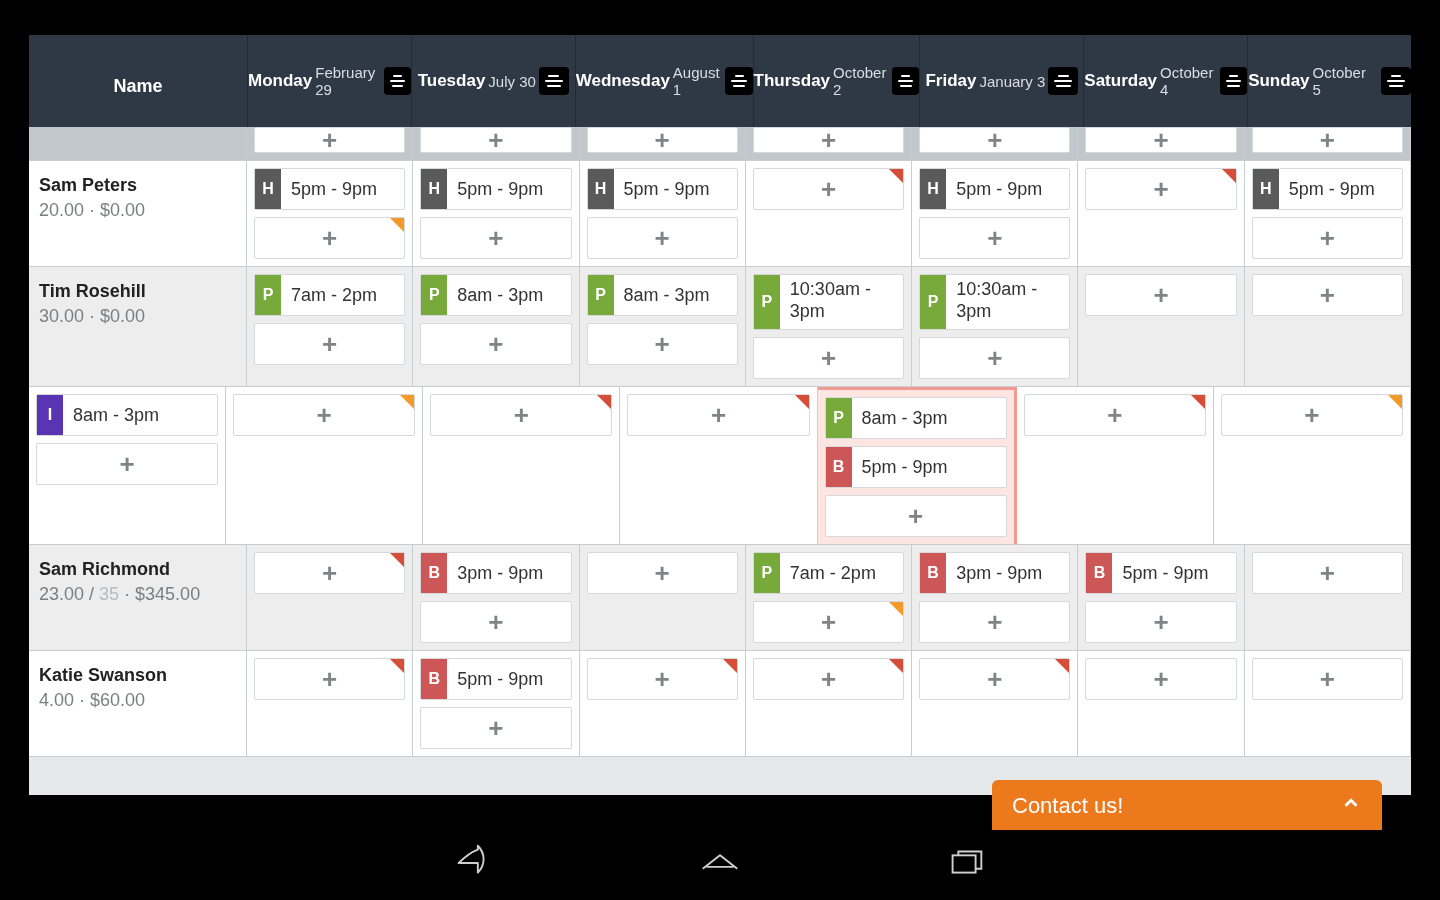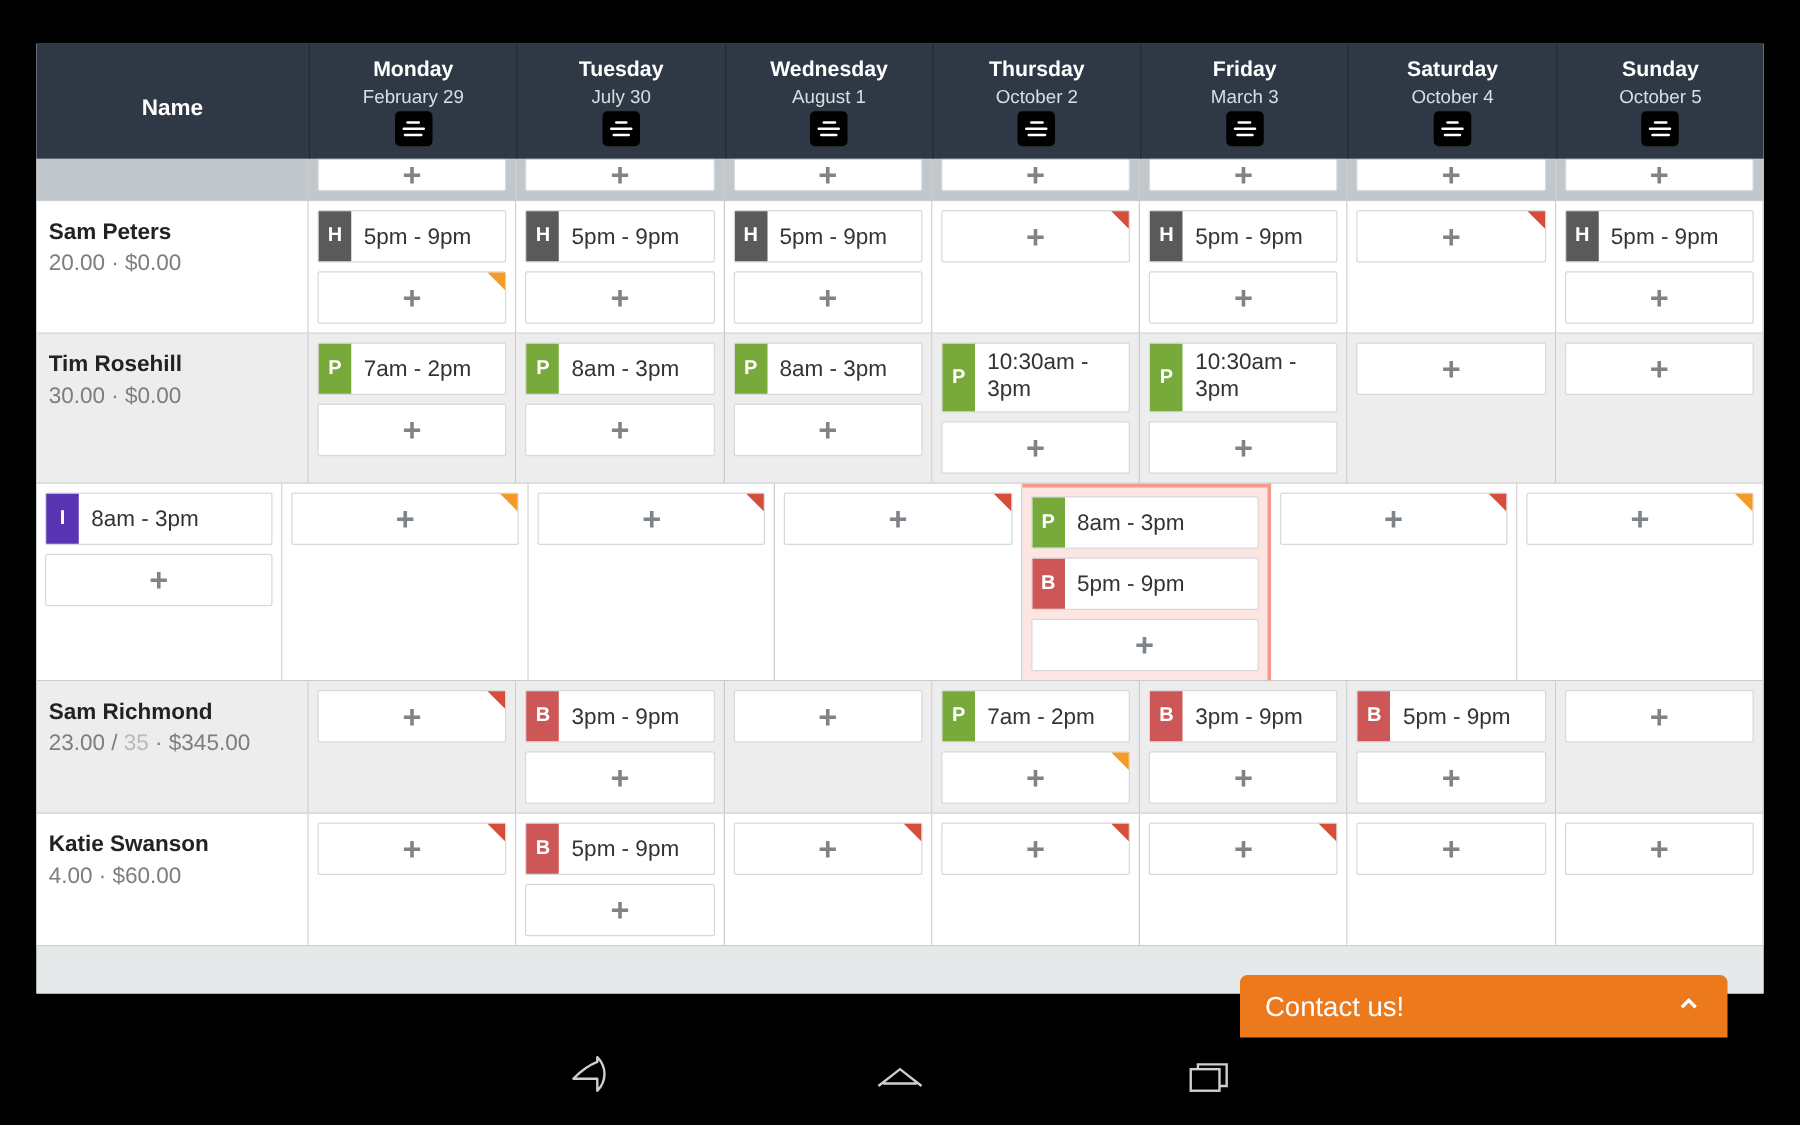--- a/index.html
+++ b/index.html
@@ -8,21 +8,21 @@
   
   .statusbar{height:23px;background:#000;color:#fff;display:flex;align-items:center;justify-content:space-between;padding:0 12px;font-size:17px;margin-top:48px;}
   .statusbar .lft,.statusbar .rgt{display:flex;align-items:center;gap:10px;}
   .statusbar .rgt{gap:6px;}
   .navbar{position:absolute;bottom:0;left:0;width:100%;height:70px;background:#000;display:flex;align-items:center;justify-content:center;gap:200px;color:#c8c8c8;}
   .navbar svg{width:46px;height:46px;}
   .app{position:absolute;top:35px;left:0;width:100%;height:760px;background:#e6e9ea;display:flex;flex-direction:column;overflow:hidden;}
   
   .hdr{display:flex;background:#2f3945;color:#fff;height:92px;flex:none;}
   .hdr .namecol{width:218px;display:flex;align-items:center;justify-content:center;font-weight:700;font-size:18px;margin-top:10px;}
-  .hdr .dcol{flex:1;display:flex;flex-direction:column;align-items:center;justify-content:center;gap:3px;border-left:1px solid #222a34;}
+  .hdr .dcol{flex:1;display:flex;flex-direction:row;align-items:center;justify-content:center;gap:3px;border-left:1px solid #222a34;}
   .hdr .dcol .dn{font-weight:700;font-size:17px;}
   .hdr .dcol .dt{font-size:15px;color:#d9dee3;}
   .hdr .dcol .ic{width:30px;height:28px;background:#000;border-radius:4px;display:flex;flex-direction:column;align-items:center;justify-content:center;padding:5px 6px;gap:3px;}
   .hdr .dcol .ic span{display:block;height:2px;background:#fff;border-radius:1px;}
   .hdr .dcol .ic span:nth-child(1){width:60%;} .hdr .dcol .ic span:nth-child(2){width:100%;} .hdr .dcol .ic span:nth-child(3){width:80%;}
   
   .body{flex:1;overflow:hidden;}
   .rows{display:flex;flex-direction:column;}
   .row{display:flex;min-height:0;}
   .row.partial .cell{padding-top:0;}
@@ -128,21 +128,21 @@
           <div class="dn">Thursday</div>
   <div class="dt">October 2</div>
   <div class="ic">
             <span></span>
             <span></span>
             <span></span>
           </div>
         </div>
         <div class="dcol">
           <div class="dn">Friday</div>
-  <div class="dt">March 3</div>
+  <div class="dt">January 3</div>
   <div class="ic">
             <span></span>
             <span></span>
             <span></span>
           </div>
         </div>
         <div class="dcol">
           <div class="dn">Saturday</div>
   <div class="dt">October 4</div>
   <div class="ic">

